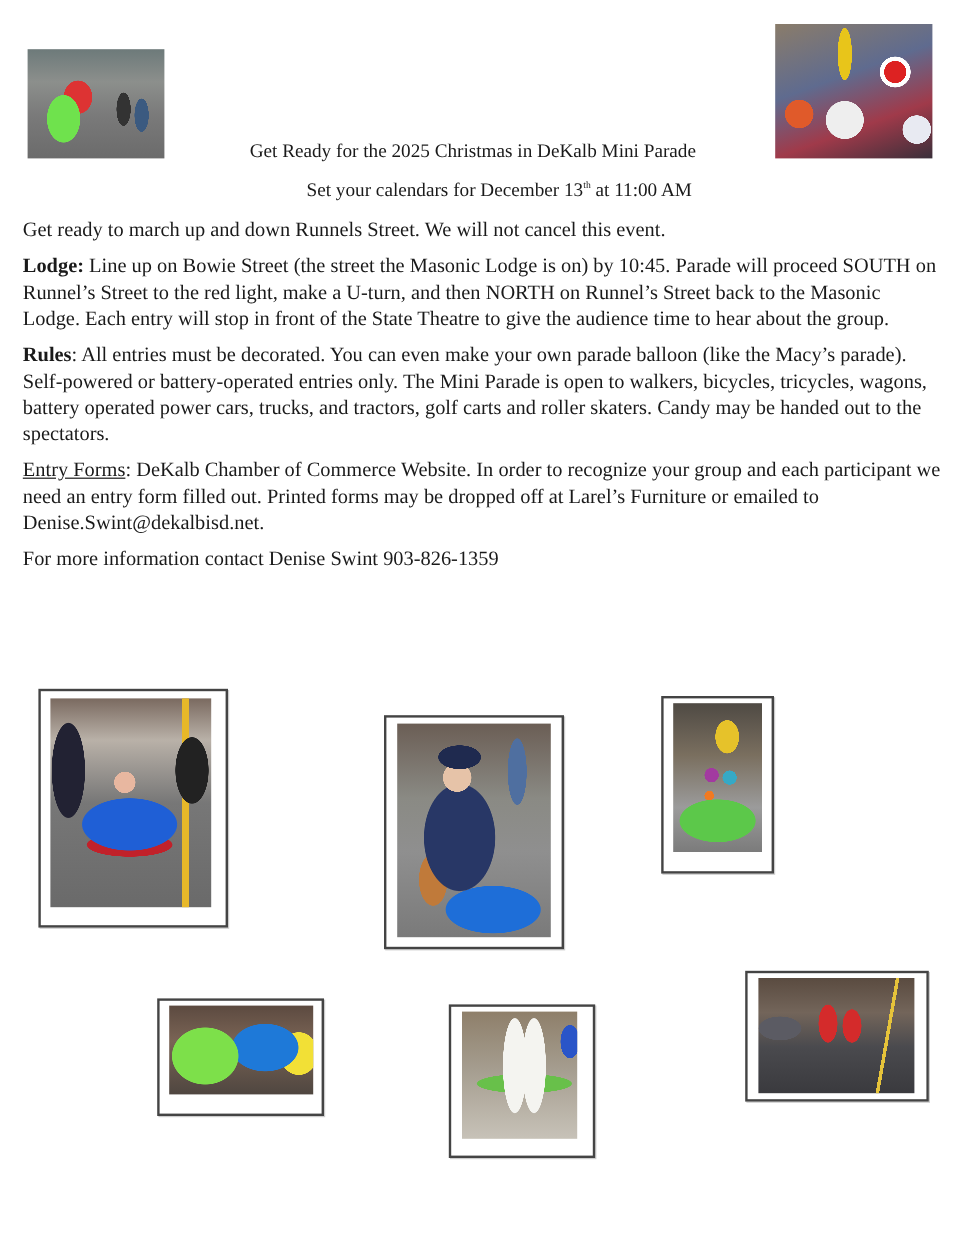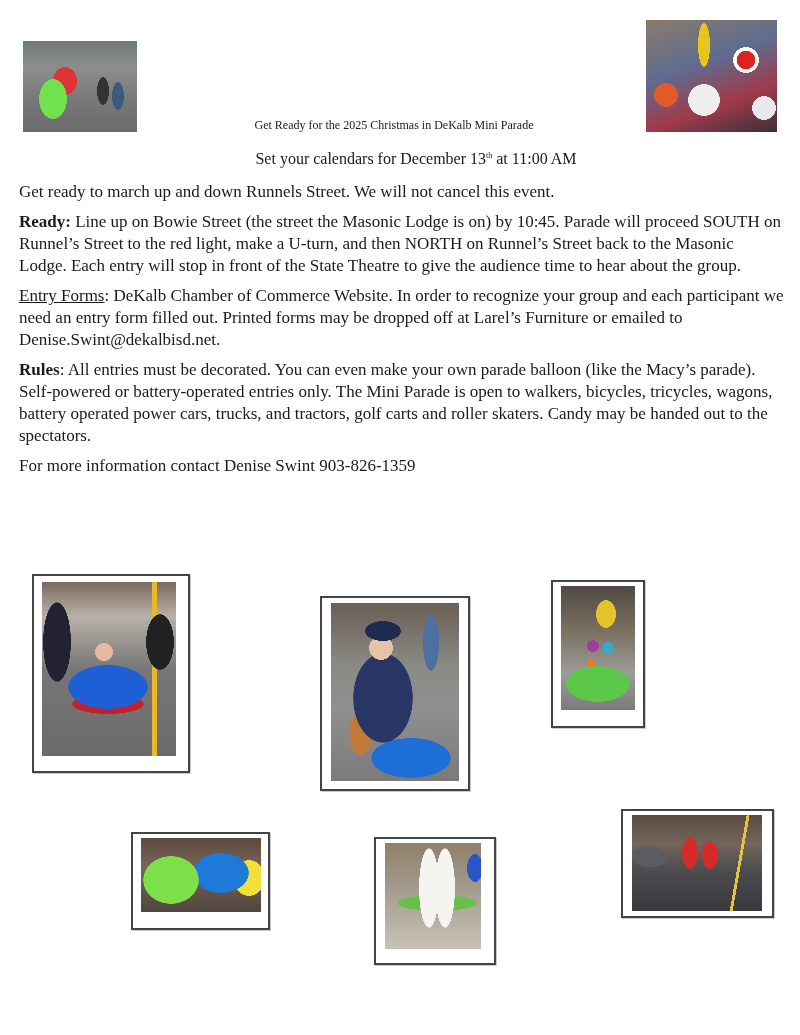--- a/index.html
+++ b/index.html
@@ -8,21 +8,21 @@
     font-family: "Liberation Serif", "DejaVu Serif", serif; color: #1a1a1a;
   }
   .photo { position: absolute; overflow: hidden; }
   .frame {
     position: absolute; background: #fff; border: 2px solid #444;
     box-sizing: border-box; box-shadow: 1px 1px 0 #ccc;
   }
   .frame .pic { position: absolute; overflow: hidden; }
   .title {
     position: absolute; left: 0; width: 800px; text-align: center;
-    font-size: 12px; top: 118px;
+    font-size: 16px; top: 118px;
   }
   .title span { position: relative; left: -6px; }
   .subtitle {
     position: absolute; left: 0; width: 800px; text-align: center;
     font-size: 16px; top: 150px; padding-left: 16px;
   }
   .subtitle sup { font-size: 8px; }
   .body-text {
     position: absolute; left: 19px; width: 765px; font-size: 17px; line-height: 22px;
   }
@@ -109,23 +109,23 @@
 
 <div class="title">
   <span>Get Ready for the 2025 Christmas in DeKalb Mini Parade</span>
 </div>
 <div class="subtitle">
   <span>Set your calendars for December 13</span><sup>th</sup><span> at 11:00 AM</span>
 </div>
 
 <div class="body-text" style="top:181px;">
   <p><span>Get ready to march up and down Runnels Street. We will not cancel this event.</span></p>
-  <p><span class="lbl">Ready:</span><span> Line up on Bowie Street (the street the Masonic Lodge is on) by 10:45. Parade will proceed SOUTH on Runnel’s Street to the red light, make a U-turn, and then NORTH on Runnel’s Street back to the Masonic Lodge. Each entry will stop in front of the State Theatre to give the audience time to hear about the group.</span></p>
+  <p><span class="lbl">Lodge:</span><span> Line up on Bowie Street (the street the Masonic Lodge is on) by 10:45. Parade will proceed SOUTH on Runnel’s Street to the red light, make a U-turn, and then NORTH on Runnel’s Street back to the Masonic Lodge. Each entry will stop in front of the State Theatre to give the audience time to hear about the group.</span></p>
+  <p><span class="lbl">Rules</span><span>: All entries must be decorated. You can even make your own parade balloon (like the Macy’s parade). Self-powered or battery-operated entries only. The Mini Parade is open to walkers, bicycles, tricycles, wagons, battery operated power cars, trucks, and tractors, golf carts and roller skaters. Candy may be handed out to the spectators.</span></p>
   <p><span class="lbl-u">Entry Forms</span><span>: DeKalb Chamber of Commerce Website. In order to recognize your group and each participant we need an entry form filled out. Printed forms may be dropped off at Larel’s Furniture or emailed to Denise.Swint@dekalbisd.net.</span></p>
-  <p><span class="lbl">Rules</span><span>: All entries must be decorated. You can even make your own parade balloon (like the Macy’s parade). Self-powered or battery-operated entries only. The Mini Parade is open to walkers, bicycles, tricycles, wagons, battery operated power cars, trucks, and tractors, golf carts and roller skaters. Candy may be handed out to the spectators.</span></p>
   <p><span>For more information contact Denise Swint 903-826-1359</span></p>
 </div>
 
 <div class="frame" style="left:32px; top:574px; width:158px; height:199px;">
   <div class="pic img-kids-car" style="left:8px; top:6px; width:134px; height:174px;"></div>
 </div>
 
 <div class="frame" style="left:320px; top:596px; width:150px; height:195px;">
   <div class="pic img-police" style="left:9px; top:5px; width:128px; height:178px;"></div>
 </div>

